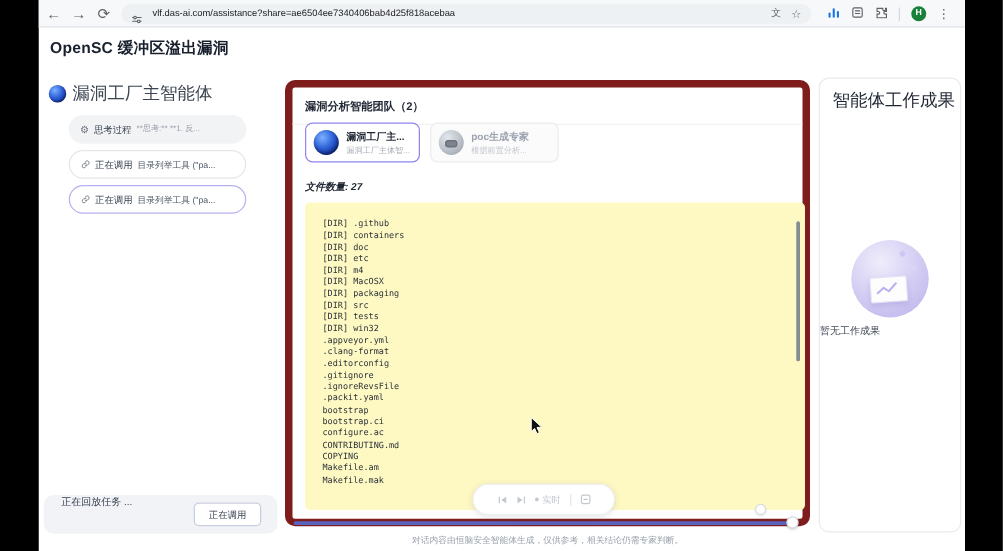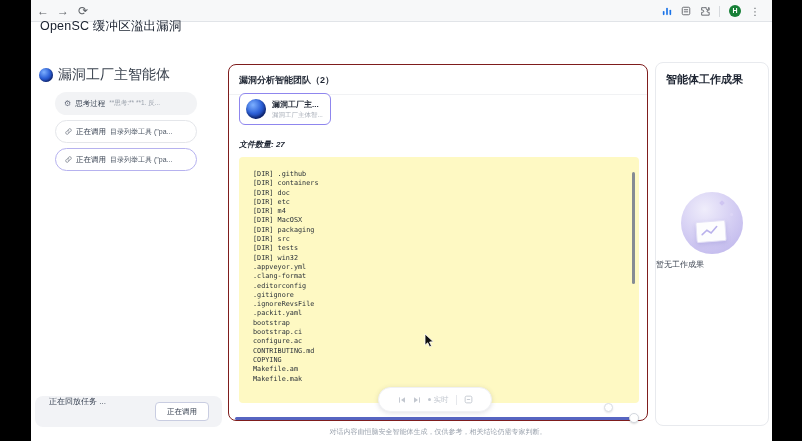--- a/index.html
+++ b/index.html
@@ -13,41 +13,41 @@
   .omnibox { position:absolute; left:66px; top:3px; width:552px; height:16px; background:#eef1f4; border-radius:8px; }
   .omnibox .tune { position:absolute; left:8px; top:3.5px; }
   .omnibox .url { position:absolute; left:25px; top:0; height:16px; line-height:16px; font-size:7.5px; color:#202124; white-space:nowrap; }
   .omnibox .translate { position:absolute; right:24px; top:0; height:16px; line-height:16px; font-size:8px; color:#5f6368; }
   .omnibox .star { position:absolute; right:8px; top:0; height:16px; line-height:16px; font-size:9px; color:#5f6368; }
   .tb-right { position:absolute; top:0; height:22px; display:flex; align-items:center; }
   .avatar-h { width:12px; height:12px; border-radius:50%; background:#188038; color:#fff; font-size:7px; font-weight:700; text-align:center; line-height:12px; }
   .tb-sep { width:1px; height:11px; background:#d6d9dd; }
 
   
-  .page-title { position:absolute; left:9px; top:18px; font-size:12.5px; font-weight:400; color:#18202e; letter-spacing:.2px; }
+  .page-title { position:absolute; left:9px; top:30px; font-size:12.5px; font-weight:700; color:#18202e; letter-spacing:.2px; }
 
   
   .agent-row { position:absolute; left:8px; top:66px; display:flex; align-items:center; gap:5px; }
   .globe { width:14px; height:14px; border-radius:50%; background:radial-gradient(circle at 35% 30%, #7db0ff 0%, #2e62d9 45%, #0d2a8f 90%); box-shadow:inset -1px -1px 2px rgba(0,0,20,.4); }
   .agent-name { font-size:14px; color:#3c4450; }
   .step-pill { position:absolute; left:24px; width:142px; height:23px; border-radius:12px; display:flex; align-items:center; gap:4px; padding:0 9px; overflow:hidden; white-space:nowrap; }
   .pill-grey { background:#f2f3f5; }
   .pill-line { background:#fff; border:1px solid #e4e6ea; }
   .pill-active { background:#fff; border:1px solid #b6b2ef; }
   .step-ico { font-size:8px; color:#6b7280; flex:0 0 auto; display:flex; }
   .step-label { font-size:7.5px; color:#374151; flex:0 0 auto; }
   .step-snippet { font-size:6.5px; color:#9aa1ab; overflow:hidden; text-overflow:ellipsis; }
   .step-snippet.dark { color:#4b5563; font-size:7px; }
 
   .status-card { position:absolute; left:4px; top:396px; width:187px; height:31px; background:#f2f3f6; border-radius:8px; display:flex; }
   .status-text { font-size:8px; color:#374151; margin-left:14px; }
   .result-btn { position:absolute; right:13px; top:6px; width:54px; height:19px; background:#fff; border:1px solid #c9cde1; border-radius:4px; font-size:7.5px; color:#374151; text-align:center; line-height:17px; }
 
   
-  .main-panel { position:absolute; left:197px; top:64px; width:420px; height:357px; background:#fff; border:1px solid #7f1d1d; border-radius:8px; }
+  .main-panel { position:absolute; left:197px; top:64px; width:420px; height:357px; background:#fff; border:6px solid #7f1d1d; border-radius:8px; }
   .team-header { padding:9px 10px 7px 10px; font-size:9px; font-weight:700; color:#1f2633; border-bottom:1px solid #f1f2f4; }
   .agent-cards { position:absolute; left:10px; top:28px; display:flex; gap:8px; }
   .agent-card { width:92px; height:32px; border-radius:6px; display:flex; align-items:center; gap:6px; padding:0 6px; overflow:hidden; }
   .agent-card.selected { border:1.5px solid #8f86ee; background:#fff; }
   .agent-card.idle { width:103px; background:#fbfbfc; border:1px solid #ececf0; }
   .card-globe { width:20px; height:20px; border-radius:50%; flex:0 0 auto; background:radial-gradient(circle at 35% 30%, #7db0ff 0%, #2e62d9 45%, #0d2a8f 90%); box-shadow:inset -1px -2px 3px rgba(0,0,20,.45); }
   .robot-av { width:20px; height:20px; border-radius:50%; flex:0 0 auto; background:radial-gradient(circle at 35% 30%, #e3e7ec 0%, #b7bdc6 60%, #99a0aa 95%); position:relative; }
   .robot-av::after { content:""; position:absolute; left:5px; top:8px; width:10px; height:6px; border-radius:3px; background:#7d838d; box-shadow:inset 0 0 0 1px #6a707a; }
   .card-meta { display:flex; flex-direction:column; gap:1px; min-width:0; }
   .card-title { font-size:8px; font-weight:700; color:#1f2633; white-space:nowrap; overflow:hidden; text-overflow:ellipsis; }
@@ -64,21 +64,21 @@
   .pb-ico { display:flex; color:#c2c7cf; }
   .pb-live { display:flex; align-items:center; gap:3px; color:#c2c7cf; font-size:7.5px; }
   .pb-dot { width:3px; height:3px; border-radius:50%; background:#c2c7cf; }
   .pb-sep { width:1px; height:10px; background:#e6e8ec; }
   .scrubber { position:absolute; left:204px; top:417px; width:400px; height:3px; background:#5765c1; border-radius:2px; z-index:2; }
   .scrub-handle { position:absolute; left:598px; top:413px; width:10px; height:10px; border-radius:50%; background:#fff; border:1px solid #d4d8df; box-shadow:0 1px 2px rgba(0,0,0,.15); z-index:6; }
   .scrub-marker { position:absolute; left:573px; top:403px; width:9px; height:9px; border-radius:50%; background:#fff; border:1px solid #d9dde3; box-shadow:0 1px 2px rgba(0,0,0,.1); z-index:4; }
 
   
   .results-panel { position:absolute; left:624px; top:62px; width:114px; height:364px; background:#fff; border:1px solid #e8eaee; border-radius:8px; }
-  .results-title { position:absolute; left:10px; top:9px; font-size:11px; font-weight:700; color:#1f2633; }
+  .results-title { position:absolute; left:10px; top:9px; font-size:14px; font-weight:400; color:#1f2633; }
   .illus { position:absolute; left:50%; top:128px; transform:translateX(-50%); width:64px; height:64px; }
   .illus .sphere { position:absolute; left:1px; top:1px; width:62px; height:62px; border-radius:50%; background:radial-gradient(circle at 38% 28%, #efedfb 0%, #d7d1f4 45%, #b9b0ea 100%); }
   .illus .box { position:absolute; left:16px; top:30px; width:30px; height:21px; background:#fdfdfe; border:1px solid #e4e1f6; border-radius:2px; transform:rotate(-4deg); box-shadow:0 2px 4px rgba(120,110,200,.25); }
   .illus .spark1 { position:absolute; left:40px; top:10px; width:4px; height:4px; background:#cfc5f2; transform:rotate(45deg); }
   .illus .spark2 { position:absolute; left:50px; top:22px; width:2.5px; height:2.5px; background:#dcd5f6; border-radius:50%; }
   .empty-text { position:absolute; left:0; top:196px; width:100%; text-align:left; font-size:8px; color:#3f4754; }
 
   .disclaimer { position:absolute; left:197px; top:427px; width:420px; text-align:center; font-size:7px; color:#9aa2ad; }
 
   .cursor { position:absolute; left:393px; top:333px; z-index:50; }
@@ -86,20 +86,35 @@
 </head>
 <body>
 
 <div class="stage">
   <div class="viewport">
 
     <div class="toolbar">
       <div class="nav-ico" style="left:4px;">←</div>
       <div class="nav-ico" style="left:24px;">→</div>
       <div class="nav-ico" style="left:44px;">⟳</div>
+      <div class="omnibox">
+        <span class="tune">
+          <svg width="9" height="9" viewBox="0 0 12 12">
+              <g stroke="#5f6368" stroke-width="1.2" fill="none">
+                <line x1="1" y1="4" x2="11" y2="4"></line>
+                <line x1="1" y1="8" x2="11" y2="8"></line>
+                <circle cx="4" cy="4" r="1.4" fill="#f7f8f9"></circle>
+                <circle cx="8" cy="8" r="1.4" fill="#f7f8f9"></circle>
+              </g>
+            </svg>
+        </span>
+        <span class="url">vlf.das-ai.com/assistance?share=ae6504ee7340406bab4d25f818acebaa</span>
+        <span class="translate">文</span>
+        <span class="star">☆</span>
+      </div>
       <div class="tb-right" style="left:631px; gap:9px;">
         <span>
           <svg width="10" height="10" viewBox="0 0 12 12">
               <g fill="#1a73e8">
                 <rect x="1" y="6" width="2" height="5" rx="1"></rect>
                 <rect x="5" y="2" width="2" height="9" rx="1"></rect>
                 <rect x="9" y="4.5" width="2" height="6.5" rx="1"></rect>
               </g>
             </svg>
         </span>
@@ -161,20 +176,27 @@
 
     <div class="main-panel">
       <div class="team-header">漏洞分析智能团队（2）</div>
 
       <div class="agent-cards">
         <div class="agent-card selected">
           <span class="card-globe"></span>
           <span class="card-meta">
             <span class="card-title">漏洞工厂主...</span>
             <span class="card-desc">漏洞工厂主体智...</span>
+          </span>
+        </div>
+        <div class="agent-card idle">
+          <span class="robot-av"></span>
+          <span class="card-meta">
+            <span class="card-title muted">poc生成专家</span>
+            <span class="card-desc muted">根据前置分析...</span>
           </span>
         </div>
       </div>
 
       <div class="file-count">文件数量: 27</div>
 
       <div class="code-block">
         <pre>[DIR] .github
 [DIR] containers
 [DIR] doc

